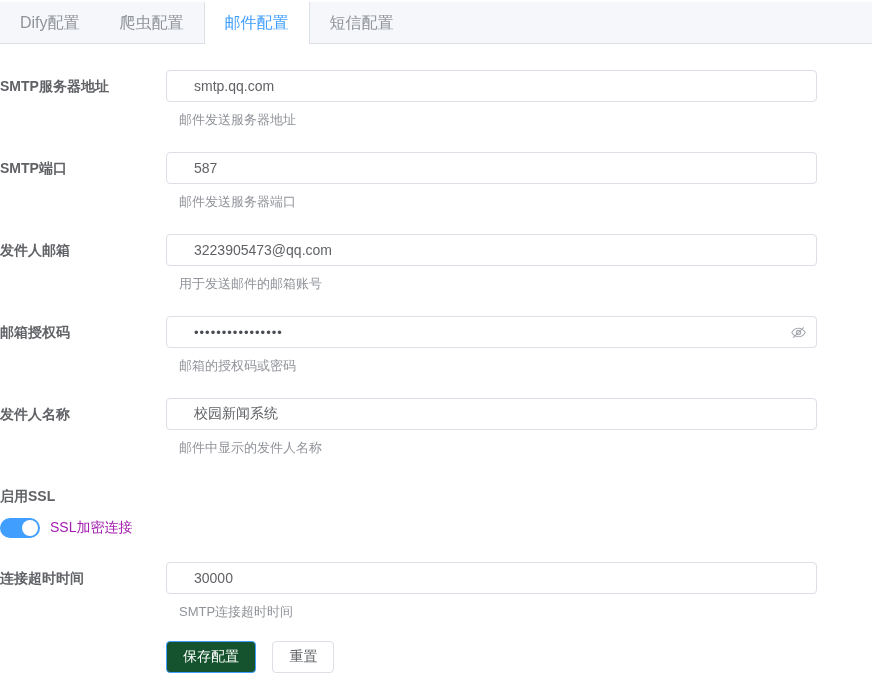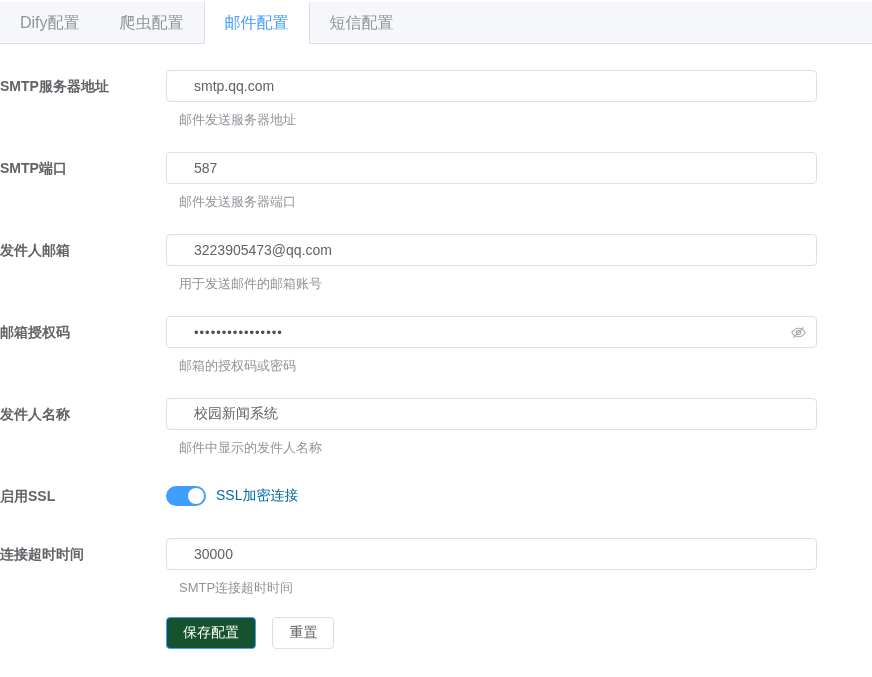--- a/index.html
+++ b/index.html
@@ -72,37 +72,37 @@
     cursor: pointer;
   }
   .hint {
     margin-top: 9px;
     padding-left: 13px;
     font-size: 13px;
     line-height: 17px;
     color: #909399;
   }
   
-  .row-switch { margin-bottom: 26px; }
+  .row-switch { margin-bottom: 18px; flex-direction: column; }
   .row-switch .ctrl { display: flex; align-items: center; height: 32px; }
   .switch {
     width: 40px; height: 20px;
     border-radius: 10px;
     background: #409eff;
     position: relative;
     cursor: pointer;
     flex-shrink: 0;
   }
   .switch .knob {
     position: absolute; top: 2px; right: 2px;
     width: 16px; height: 16px;
     border-radius: 50%;
     background: #ffffff;
   }
-  .switch-desc { margin-left: 10px; font-size: 14px; color: #0369a1; }
+  .switch-desc { margin-left: 10px; font-size: 14px; color: #a21caf; }
   
   .row-last { margin-bottom: 21px; }
   .btn {
     height: 32px;
     padding: 0 16px;
     border-radius: 4px;
     font-size: 14px;
     font-family: inherit;
     cursor: pointer;
     border: 1px solid #dcdfe6;

